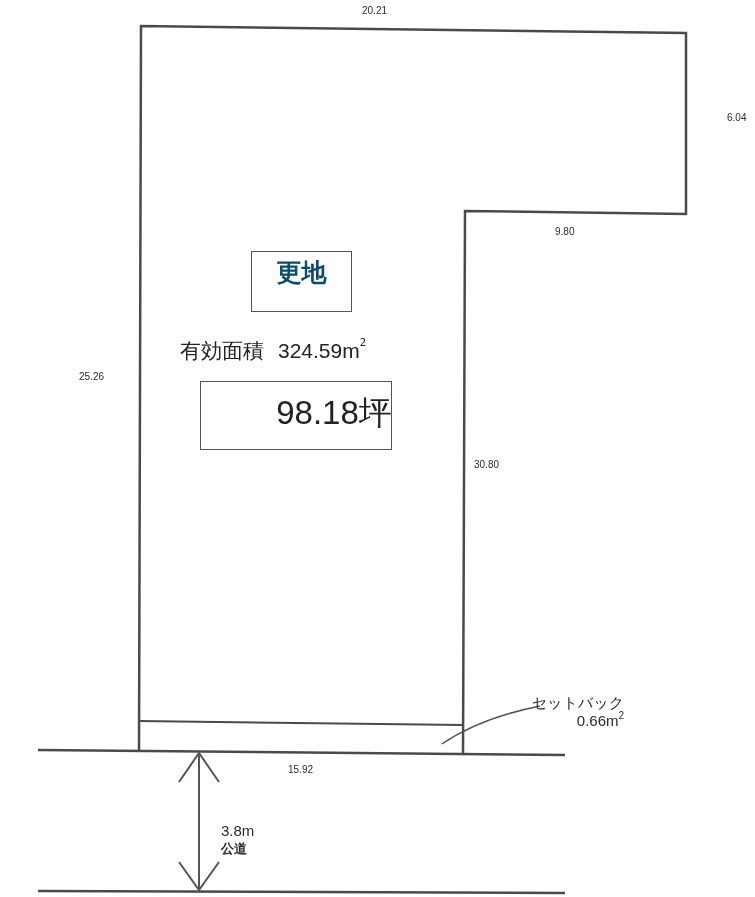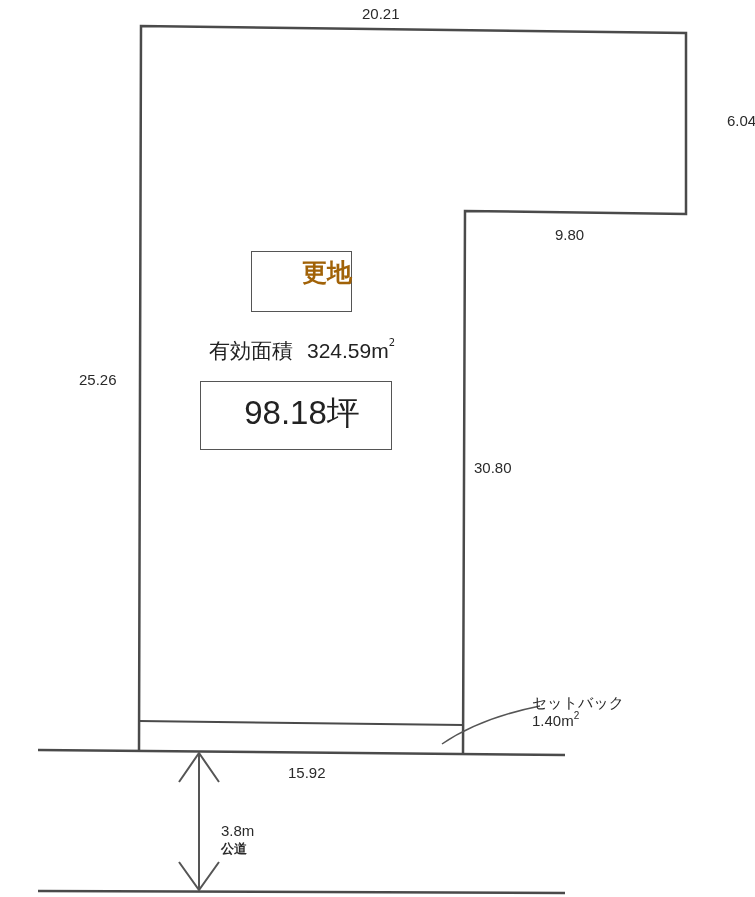--- a/index.html
+++ b/index.html
@@ -1,32 +1,32 @@
 <!DOCTYPE html>
 <html><head>
   <meta charset="utf-8">
   <style>
     html, body { margin: 0; padding: 0; background: #ffffff; }
     body { width: 755px; height: 897px; position: relative; overflow: hidden;
            font-family: "Liberation Sans", "DejaVu Sans", sans-serif; color: #222; }
     svg.plan { position: absolute; left: 0; top: 0; }
     .lbl { position: absolute; font-family: "Liberation Sans", "DejaVu Sans", sans-serif;
            color: #2a2a2a; white-space: nowrap; line-height: 1; }
-    .dim { font-size: 15px; }
+    .dim { font-size: 10px; }
     .box { position: absolute; border: 1.5px solid #555; box-sizing: border-box; }
     .box-type { left: 251px; top: 251px; width: 101px; height: 61px; }
     .box-tsubo { left: 200px; top: 381px; width: 192px; height: 69px; }
-    .type-text { left: 251px; top: 260px; width: 101px; text-align: right;
-                 font-family: "DejaVu Sans", sans-serif; font-size: 25px; font-weight: bold; color: #a16207; }
-    .area-row { left: 180px; top: 340px; font-family: "DejaVu Sans", sans-serif; font-size: 21px; color: #222; margin-left: 29px; }
+    .type-text { left: 251px; top: 260px; width: 101px; text-align: center;
+                 font-family: "DejaVu Sans", sans-serif; font-size: 25px; font-weight: bold; color: #0c4a6e; }
+    .area-row { left: 180px; top: 340px; font-family: "DejaVu Sans", sans-serif; font-size: 21px; color: #222; }
     .area-row .gap { display: inline-block; width: 14px; }
     .sup { font-size: 10px; vertical-align: top; position: relative; top: -2px; }
     .tsubo-text { left: 200px; top: 396px; width: 204px; text-align: center;
-                  font-family: "DejaVu Sans", sans-serif; font-size: 33px; color: #222; }
-    .setback { left: 532px; top: 695px; text-align: left; font-size: 15px; line-height: 1.15; }
+                  font-family: "DejaVu Sans", sans-serif; font-size: 33px; color: #222; padding-left: 32px; }
+    .setback { left: 532px; top: 695px; text-align: right; font-size: 15px; line-height: 1.15; }
     .road { left: 221px; top: 821px; font-size: 15px; line-height: 1.3; }
     .road .kanji { font-family: "DejaVu Sans", sans-serif; font-weight: bold; font-size: 13px; }
     .setback .kanji { font-family: "DejaVu Sans", sans-serif; font-size: 15px; }
   </style>
 </head>
 <body>
 
 <svg class="plan" width="755" height="897" viewBox="0 0 755 897" xmlns="http://www.w3.org/2000/svg">
 
   <polyline points="139,750 141,26 686,33 686,214 465,211 463,755" fill="none" stroke="#4a4a4a" stroke-width="2.5" stroke-linejoin="miter"></polyline>
@@ -57,19 +57,19 @@
 
 <div class="lbl area-row">
   <span>有効面積</span><span class="gap"></span><span style="font-family:'Liberation Sans',sans-serif;">324.59</span><span style="font-family:'Liberation Sans',sans-serif;">m</span><span class="sup">2</span>
 </div>
 
 <div class="box box-tsubo"></div>
 <div class="lbl tsubo-text"><span style="font-family:'Liberation Sans',sans-serif;">98.18</span><span>坪</span></div>
 
 <div class="lbl setback">
   <div class="kanji">セットバック</div>
-  <div><span>1.40</span><span>m</span><span class="sup">2</span></div>
+  <div><span>0.66</span><span>m</span><span class="sup">2</span></div>
 </div>
 
 <div class="lbl road">
   <div>3.8m</div>
   <div class="kanji">公道</div>
 </div>
 
 </body></html>

